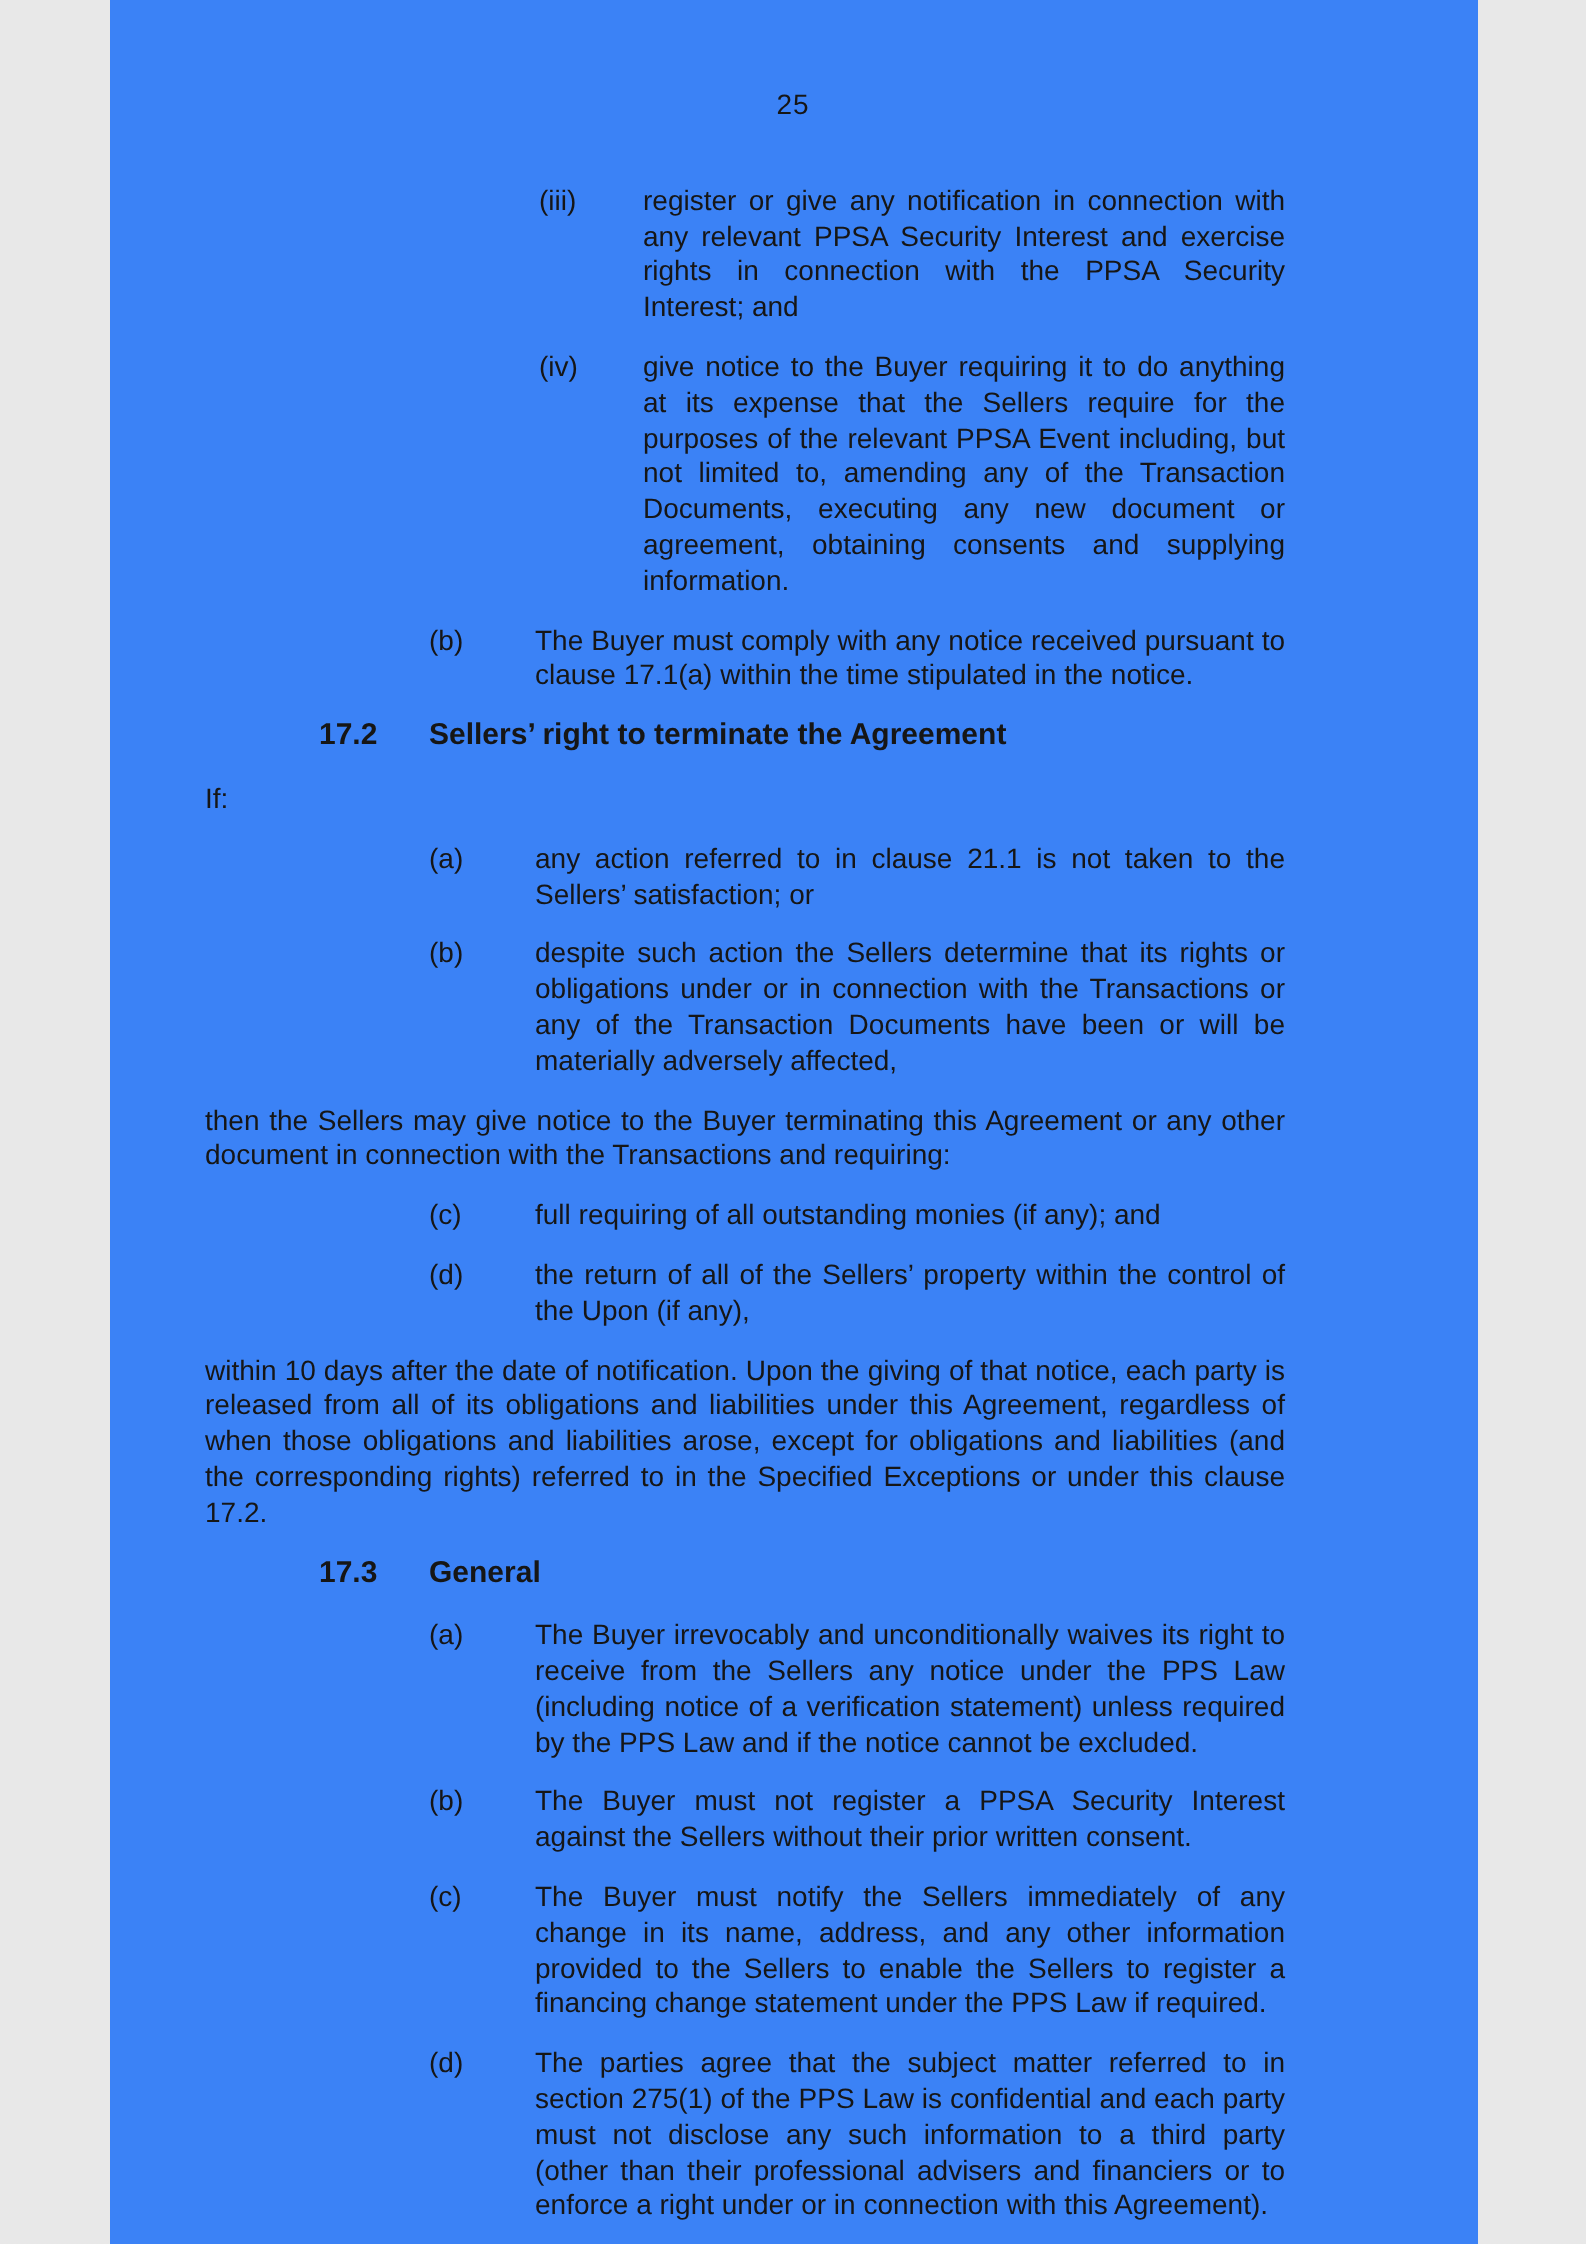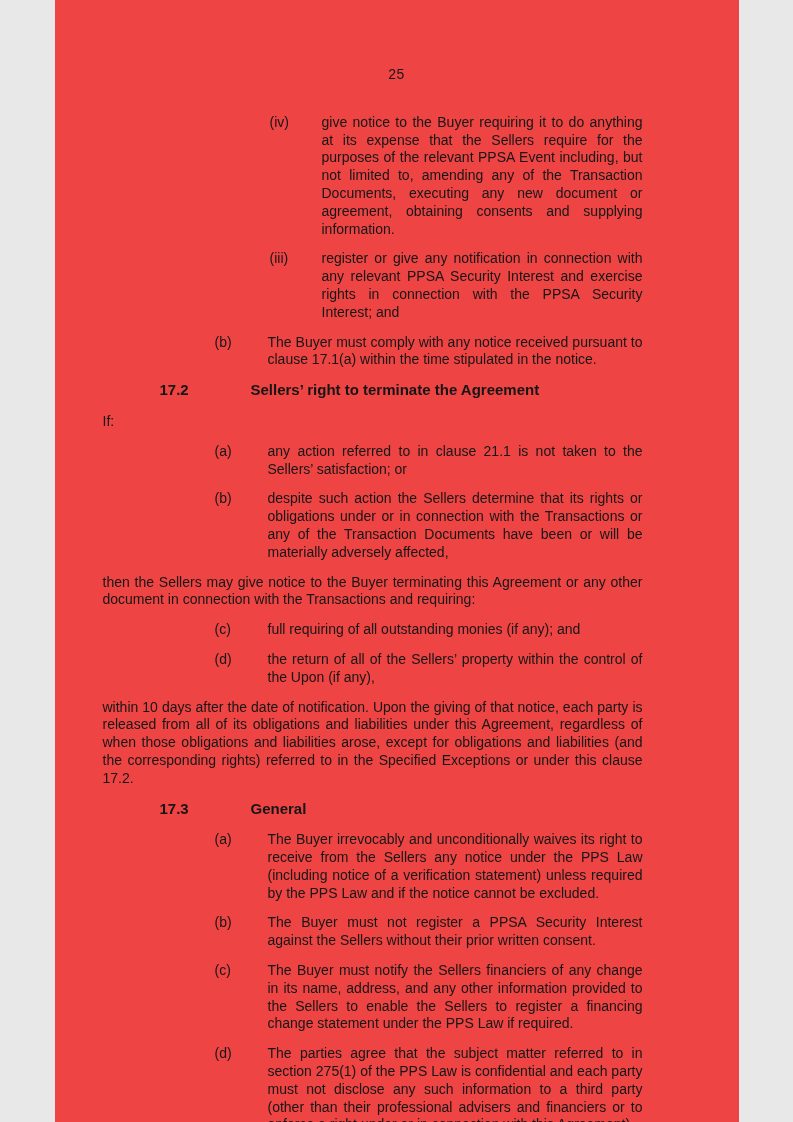--- a/index.html
+++ b/index.html
@@ -5,23 +5,23 @@
   html, body {
     margin: 0;
     padding: 0;
     background: #e8e8e8;
   }
   .page {
     position: relative;
     width: 684px;
     height: 1122px;
     margin: 0 auto;
-    background: #ef4444;
+    background: #3b82f6;
     box-sizing: border-box;
-    padding-top: 66px;
+    padding-top: 44px;
     overflow: hidden;
     font-family: "Liberation Sans", "DejaVu Sans", sans-serif;
     color: #161616;
     font-size: 14px;
     line-height: 17.8px;
   }
   .page-number {
     text-align: center;
     margin-bottom: 30px;
     letter-spacing: 0.5px;
@@ -41,39 +41,38 @@
     grid-template-columns: 52px 1fr;
   }
   .heading {
     display: grid;
     grid-template-columns: 55px 1fr;
     margin-left: 105px;
     margin-top: 10px;
     margin-bottom: 14px;
     font-weight: bold;
     font-size: 15px;
-    gap: 36px;
   }
   .marker { text-align: left; }
 </style>
 </head>
 <body>
 
 <div class="page">
 
   <div class="page-number">25</div>
 
   <div class="item lvl2 block">
-    <span class="marker">(iv)</span>
-    <span class="text">give notice to the Buyer requiring it to do anything at its expense that the Sellers require for the purposes of the relevant PPSA Event including, but not limited to, amending any of the Transaction Documents, executing any new document or agreement, obtaining consents and supplying information.</span>
+    <span class="marker">(iii)</span>
+    <span class="text">register or give any notification in connection with any relevant PPSA Security Interest and exercise rights in connection with the PPSA Security Interest; and</span>
   </div>
 
   <div class="item lvl2 block">
-    <span class="marker">(iii)</span>
-    <span class="text">register or give any notification in connection with any relevant PPSA Security Interest and exercise rights in connection with the PPSA Security Interest; and</span>
+    <span class="marker">(iv)</span>
+    <span class="text">give notice to the Buyer requiring it to do anything at its expense that the Sellers require for the purposes of the relevant PPSA Event including, but not limited to, amending any of the Transaction Documents, executing any new document or agreement, obtaining consents and supplying information.</span>
   </div>
 
   <div class="item lvl1 block">
     <span class="marker">(b)</span>
     <span class="text">The Buyer must comply with any notice received pursuant to clause 17.1(a) within the time stipulated in the notice.</span>
   </div>
 
   <div class="heading block">
     <span class="num">17.2</span>
     <span class="title">Sellers’ right to terminate the Agreement</span>
@@ -115,21 +114,21 @@
     <span class="text">The Buyer irrevocably and unconditionally waives its right to receive from the Sellers any notice under the PPS Law (including notice of a verification statement) unless required by the PPS Law and if the notice cannot be excluded.</span>
   </div>
 
   <div class="item lvl1 block">
     <span class="marker">(b)</span>
     <span class="text">The Buyer must not register a PPSA Security Interest against the Sellers without their prior written consent.</span>
   </div>
 
   <div class="item lvl1 block">
     <span class="marker">(c)</span>
-    <span class="text">The Buyer must notify the Sellers financiers of any change in its name, address, and any other information provided to the Sellers to enable the Sellers to register a financing change statement under the PPS Law if required.</span>
+    <span class="text">The Buyer must notify the Sellers immediately of any change in its name, address, and any other information provided to the Sellers to enable the Sellers to register a financing change statement under the PPS Law if required.</span>
   </div>
 
   <div class="item lvl1 block">
     <span class="marker">(d)</span>
     <span class="text">The parties agree that the subject matter referred to in section 275(1) of the PPS Law is confidential and each party must not disclose any such information to a third party (other than their professional advisers and financiers or to enforce a right under or in connection with this Agreement).</span>
   </div>
 
 </div>
 
 </body></html>

